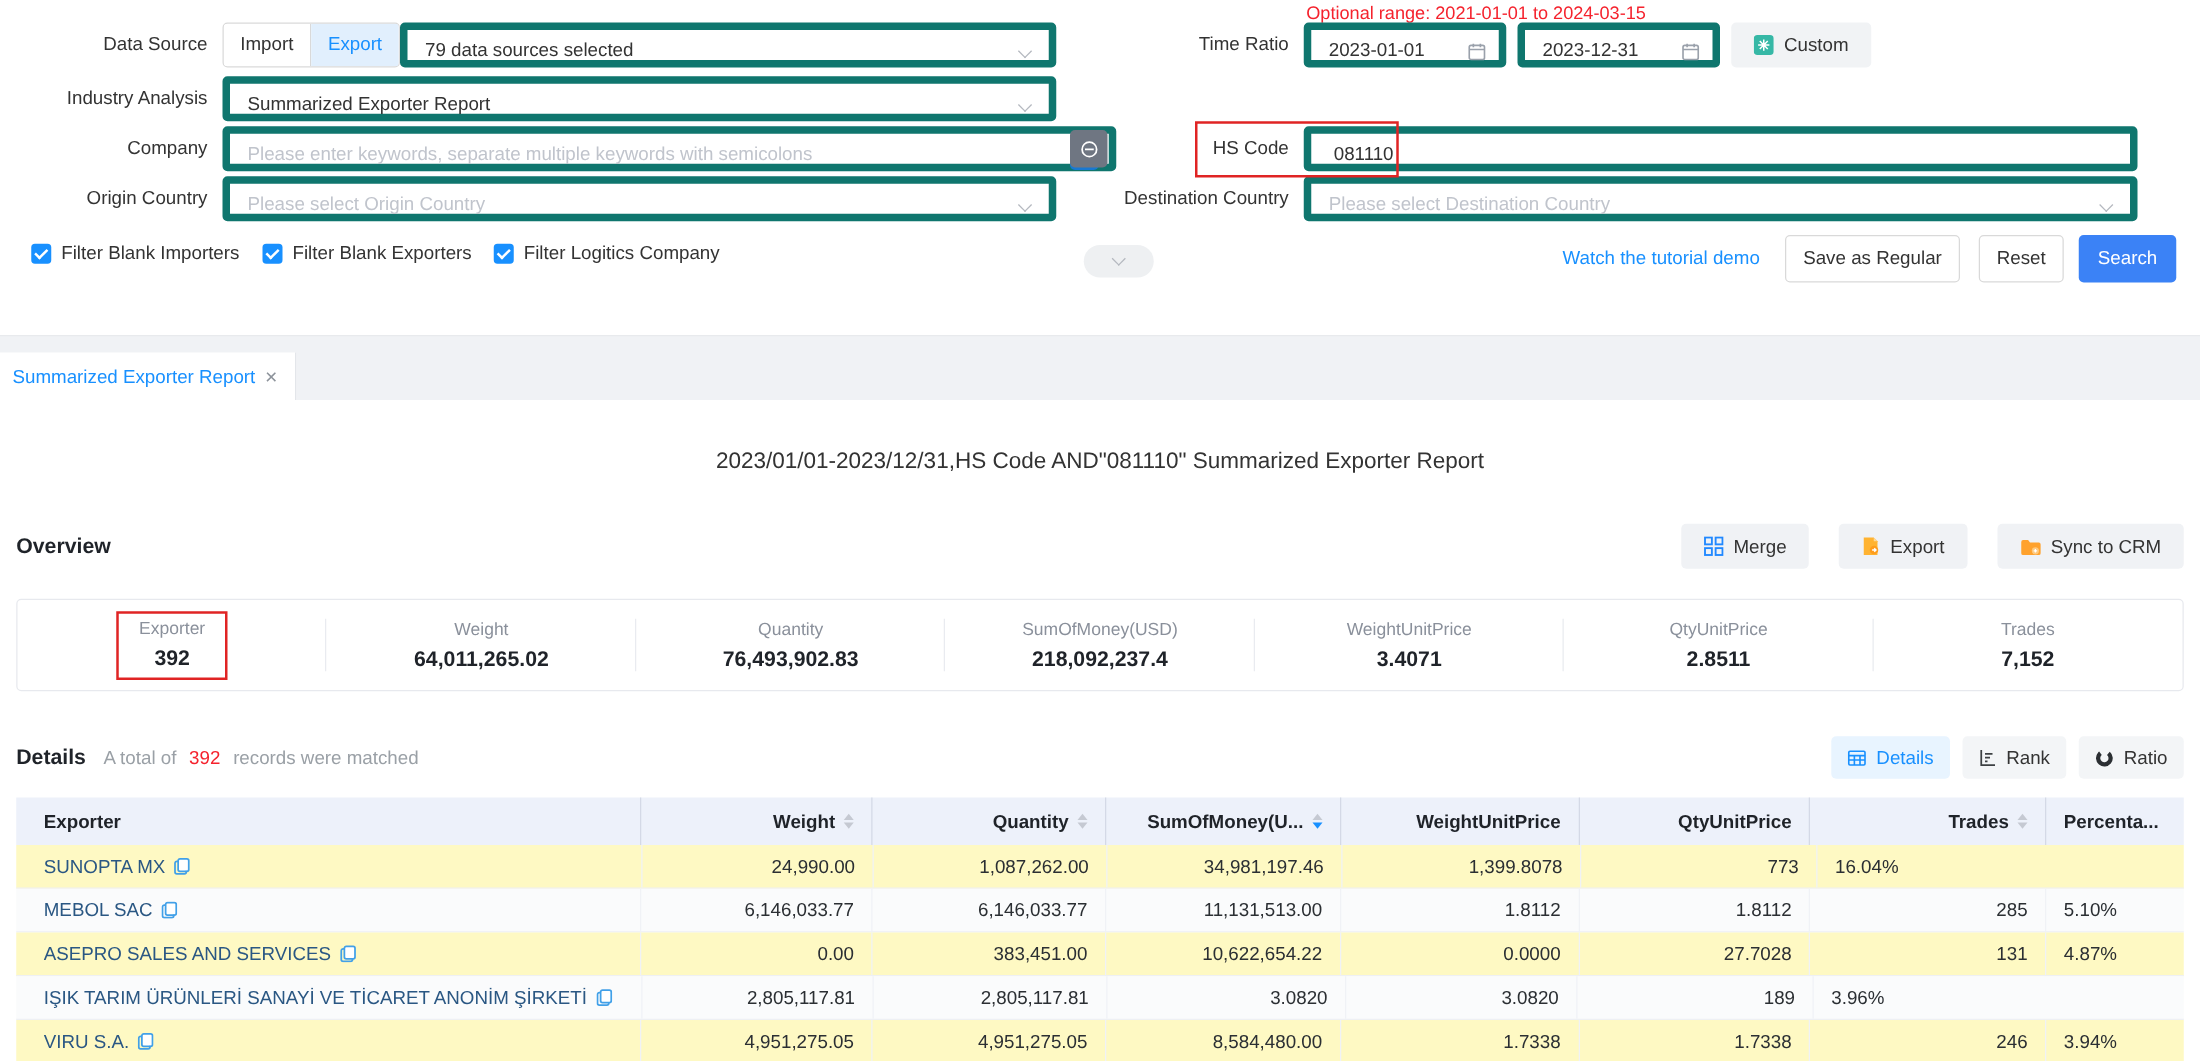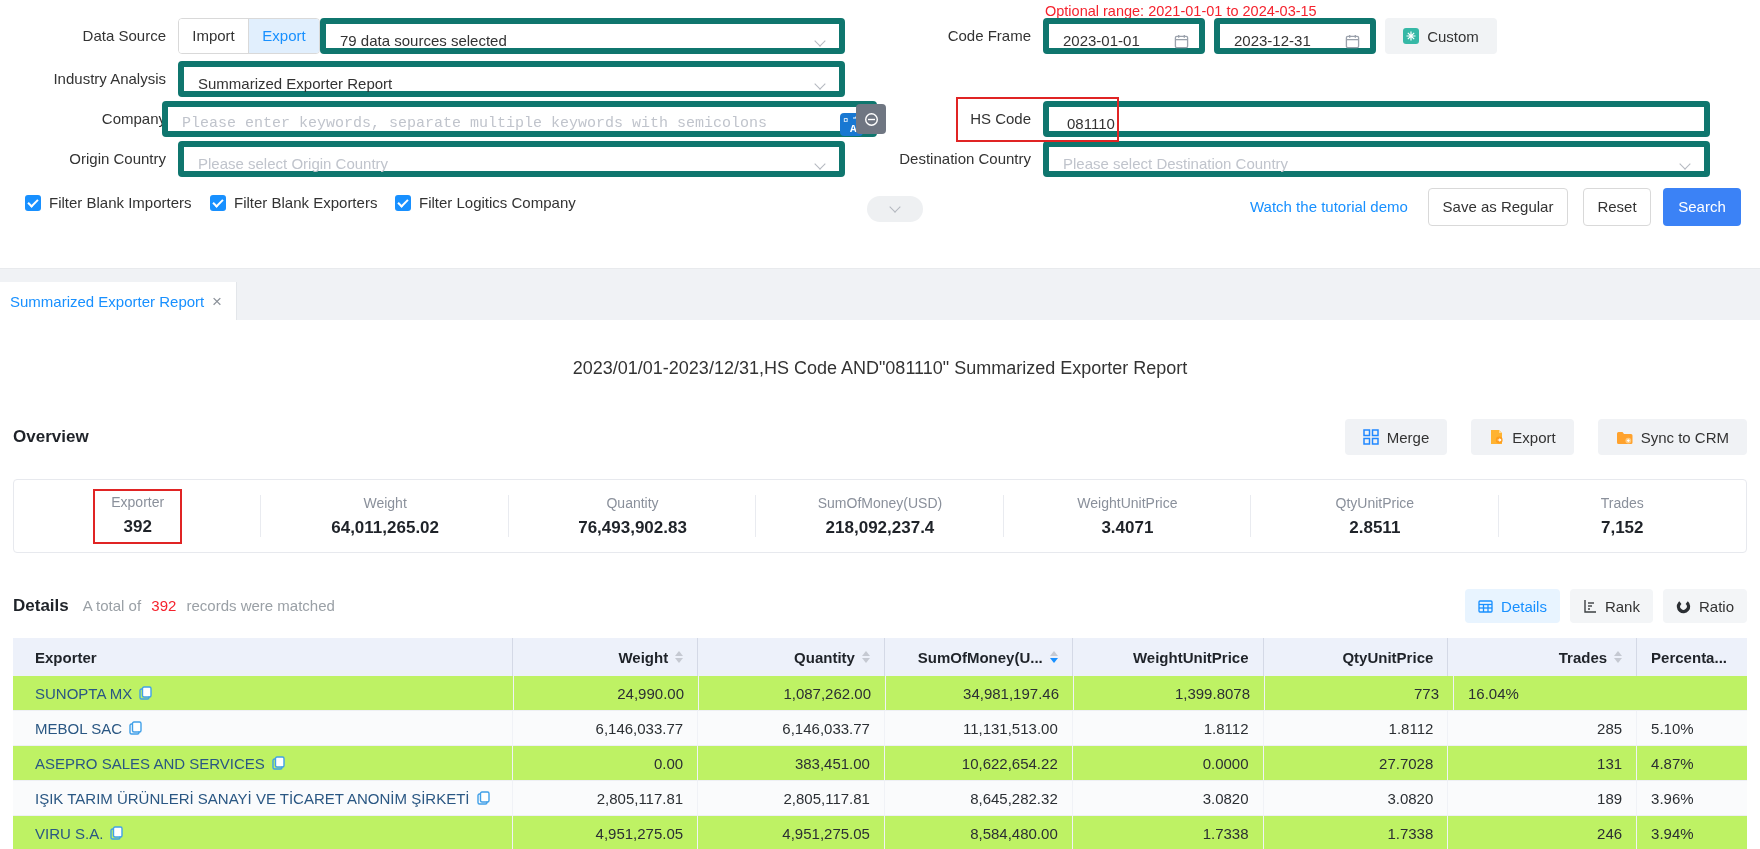--- a/index.html
+++ b/index.html
@@ -67,21 +67,21 @@
   .red { color:#f5222d; }
   .viewbtns { display:flex; gap:10px; }
   .vbtn { height:34px; padding:0 13px; background:#f3f5f7; font-size:15px; color:#333; }
   .vbtn.active { background:#e8f4ff; color:#1890ff; }
 
   
   .table { margin:15px 13px 0; font-size:15px; }
   .thead { display:flex; background:#edf1fa; height:38px; font-weight:bold; color:#1f2329; }
   .hcell { display:flex; align-items:center; border-right:1px solid #d4d9e6; padding:0 14px; }
   .hcell:last-child { border-right:none; }
-  .trow { display:flex; height:35px; border-bottom:1px solid #eef0f4; background:#bef264; }
+  .trow { display:flex; height:35px; border-bottom:1px solid #eef0f4; background:#fef9c3; }
   .trow.alt { background:#fafbfc; }
   .cell { display:flex; align-items:center; border-right:1px solid #f0f2f6; padding:0 14px; color:#2b2f33; }
   .cell:last-child { border-right:none; }
   .num { justify-content:flex-end; }
   .col-exporter { width:501px; padding-left:22px; }
   .col-weight { width:185px; } .col-qty { width:187px; } .col-sum { width:188px; }
   .col-wup { width:191px; } .col-qup { width:185px; } .col-trades { width:189px; } .col-pct { width:110px; }
   .exp-name { color:#2a5783; cursor:pointer; white-space:nowrap; overflow:hidden; text-overflow:ellipsis; }
   .copy-ic { margin-left:7px; flex:0 0 auto; cursor:pointer; }
   .sort { display:inline-flex; flex-direction:column; margin-left:7px; cursor:pointer; }
@@ -99,21 +99,21 @@
   <div class="row" style="top:18px;">
     <div class="flabel" style="left:0;width:166px;">Data Source</div>
     <div class="seg">
       <div>Import</div>
       <div class="active">Export</div>
     </div>
     <div class="box" style="left:320px;width:525px;">
       <span>79 data sources selected</span>
       <span class="chev"></span>
     </div>
-    <div class="flabel" style="left:870px;width:161px;">Code Frame</div>
+    <div class="flabel" style="left:870px;width:161px;">Time Ratio</div>
     <div class="box" style="left:1043px;width:162px;">
       <span>2023-01-01</span>
       <svg class="cal" width="15" height="15" viewBox="0 0 16 16">
           <rect x="1.5" y="2.5" width="13" height="12" rx="1.5" fill="none" stroke="#9aa1ab" stroke-width="1.4"></rect>
           <line x1="1.5" y1="6" x2="14.5" y2="6" stroke="#9aa1ab" stroke-width="1.4"></line>
           <line x1="5" y1="1" x2="5" y2="4" stroke="#9aa1ab" stroke-width="1.4"></line>
           <line x1="11" y1="1" x2="11" y2="4" stroke="#9aa1ab" stroke-width="1.4"></line>
         </svg>
     </div>
     <div class="box" style="left:1214px;width:162px;">
@@ -137,21 +137,21 @@
   <div class="row" style="top:61px;">
     <div class="flabel" style="left:0;width:166px;">Industry Analysis</div>
     <div class="box" style="left:178px;width:667px;">
       <span>Summarized Exporter Report</span>
       <span class="chev"></span>
     </div>
   </div>
 
   <div class="row" style="top:101px;">
     <div class="flabel" style="left:0;width:166px;">Company</div>
-    <div class="box" style="left:162px;width:715px;font-family:Liberation Mono, monospace;">
+    <div class="box" style="left:178px;width:715px;">
       <span class="ph">Please enter keywords, separate multiple keywords with semicolons</span>
       <svg class="trans-ic" width="23" height="23">
           <rect width="23" height="23" rx="4" fill="#1878d2"></rect>
           <text x="3" y="10" font-size="9" fill="#fff">¤</text>
           <text x="10" y="19" font-size="11" font-weight="bold" fill="#fff">A</text>
           <path d="M13 5h6M16 3.5v1.5" stroke="#fff" stroke-width="1.1" fill="none"></path>
         </svg>
     </div>
     <div class="flabel" style="left:900px;width:131px;">HS Code</div>
     <div class="box" style="left:1043px;width:667px;">
@@ -417,21 +417,20 @@
   <div class="trow alt">
     <div class="cell col-exporter">
         <span class="exp-name">IŞIK TARIM ÜRÜNLERİ SANAYİ VE TİCARET ANONİM ŞİRKETİ</span>
         <svg class="copy-ic" width="13" height="14">
           <rect x="3.5" y="1" width="8.5" height="10" rx="1.5" fill="#fff" stroke="#41a0e8" stroke-width="1.4"></rect>
           <path d="M3.5 3H2.5A1.5 1.5 0 0 0 1 4.5v7A1.5 1.5 0 0 0 2.5 13h6A1.5 1.5 0 0 0 10 11.5v-1" fill="none" stroke="#41a0e8" stroke-width="1.4"></path>
         </svg>
       </div>
     <div class="cell col-weight num">2,805,117.81</div>
     <div class="cell col-qty num">2,805,117.81</div>
-    <div class="cell col-sum num">8,645,282.32</div>
     <div class="cell col-wup num">3.0820</div>
     <div class="cell col-qup num">3.0820</div>
     <div class="cell col-trades num">189</div>
     <div class="cell col-pct">3.96%</div>
   </div>
 
   <div class="trow">
     <div class="cell col-exporter">
         <span class="exp-name">VIRU S.A.</span>
         <svg class="copy-ic" width="13" height="14">

